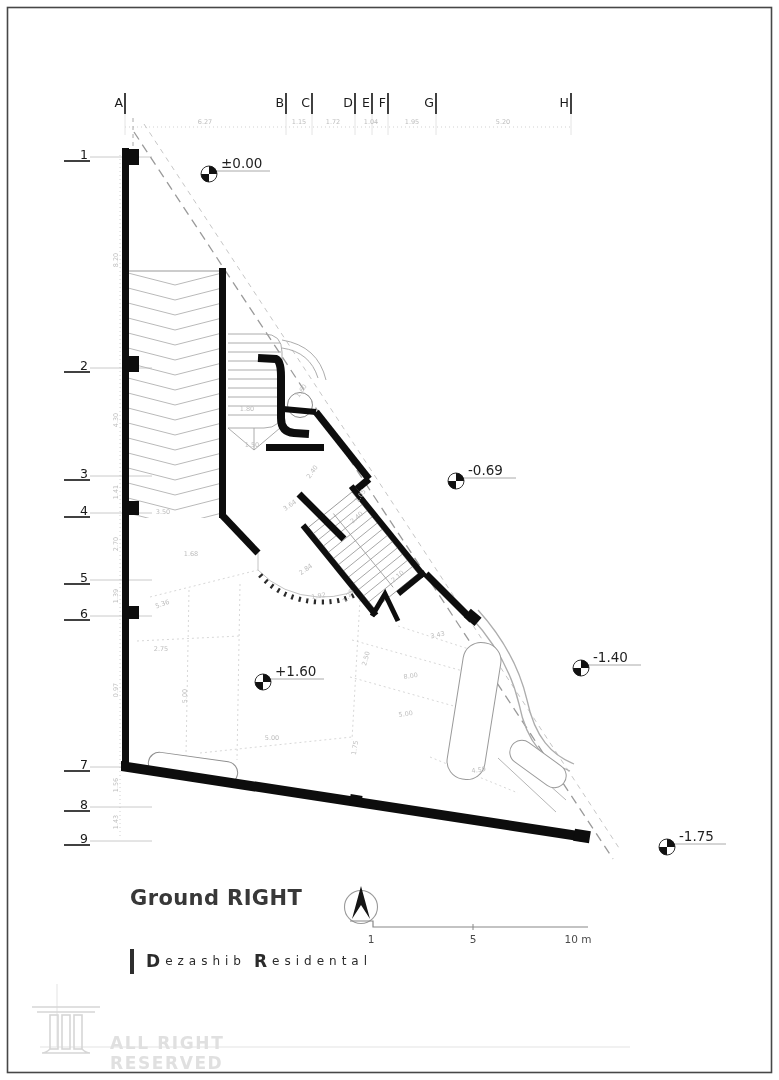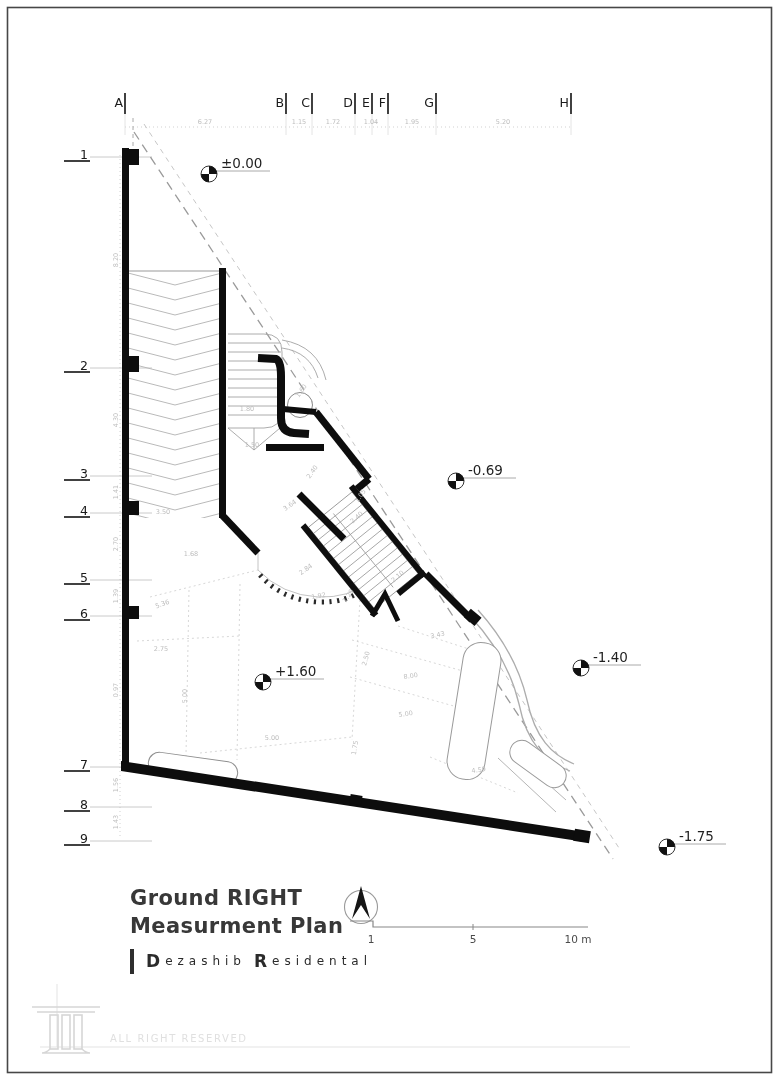--- a/index.html
+++ b/index.html
@@ -16,22 +16,22 @@
   .subtitle-row{position:absolute;left:130px;top:947px;display:flex;align-items:center;height:28px;}
   .subtitle-bar{width:4px;height:25px;background:#2e2e2e;margin-right:12px;}
   .sub-part{font-size:12px;letter-spacing:5px;color:#2b2b2b;}
   .sub-bold{font-weight:bold;font-size:17px;}
   .sub-gap{width:8px;}
   
   .logo{position:absolute;left:30px;top:995px;width:240px;height:72px;}
   .logo-text{position:absolute;left:78px;top:12px;font-size:25px;font-weight:800;
     color:#dedede;letter-spacing:1.5px;line-height:25px;}
   .logo-reg{font-size:10px;vertical-align:super;color:#d9d9d9;font-weight:600;}
-  .logo-tag{position:absolute;left:80px;top:38px;font-size:10px;color:#e0e0e0;
-    font-weight:normal;letter-spacing:1.6px;}
+  .logo-tag{position:absolute;left:80px;top:38px;font-size:17px;color:#e0e0e0;
+    font-weight:bold;letter-spacing:1.6px;}
 </style>
 </head>
 <body>
 
 <div class="sheet">
 
 <svg width="779" height="1080" viewBox="0 0 779 1080">
   <defs>
     <pattern id="chev" width="94" height="15" patternUnits="userSpaceOnUse" patternTransform="translate(128,272)">
       <path d="M0,1 L47,13 L94,1" stroke="#b9b9b9" stroke-width="1" fill="none"></path>
@@ -311,21 +311,20 @@
     <path d="M350,921 L373,921 L373,927 L588,927" fill="none" stroke="#888888" stroke-width="1.2"></path>
     <line x1="473" y1="924" x2="473" y2="930" stroke="#888888" stroke-width="1"></line>
     <text x="371" y="943" font-size="10.5" fill="#4a4a4a" text-anchor="middle">1</text>
     <text x="473" y="943" font-size="10.5" fill="#4a4a4a" text-anchor="middle">5</text>
     <text x="578" y="943" font-size="10.5" fill="#4a4a4a" text-anchor="middle">10 m</text>
   </g>
 </svg>
 
 <div class="titleblock">
   <div class="title-line">Ground RIGHT</div>
-  <div class="title-line">Measurment Plan</div>
 </div>
 <div class="subtitle-row">
   <div class="subtitle-bar"></div>
   <span class="sub-part sub-bold">D</span>
   <span class="sub-part">ezashib</span>
   <span class="sub-gap"></span>
   <span class="sub-part sub-bold">R</span>
   <span class="sub-part">esidental</span>
 </div>
 

